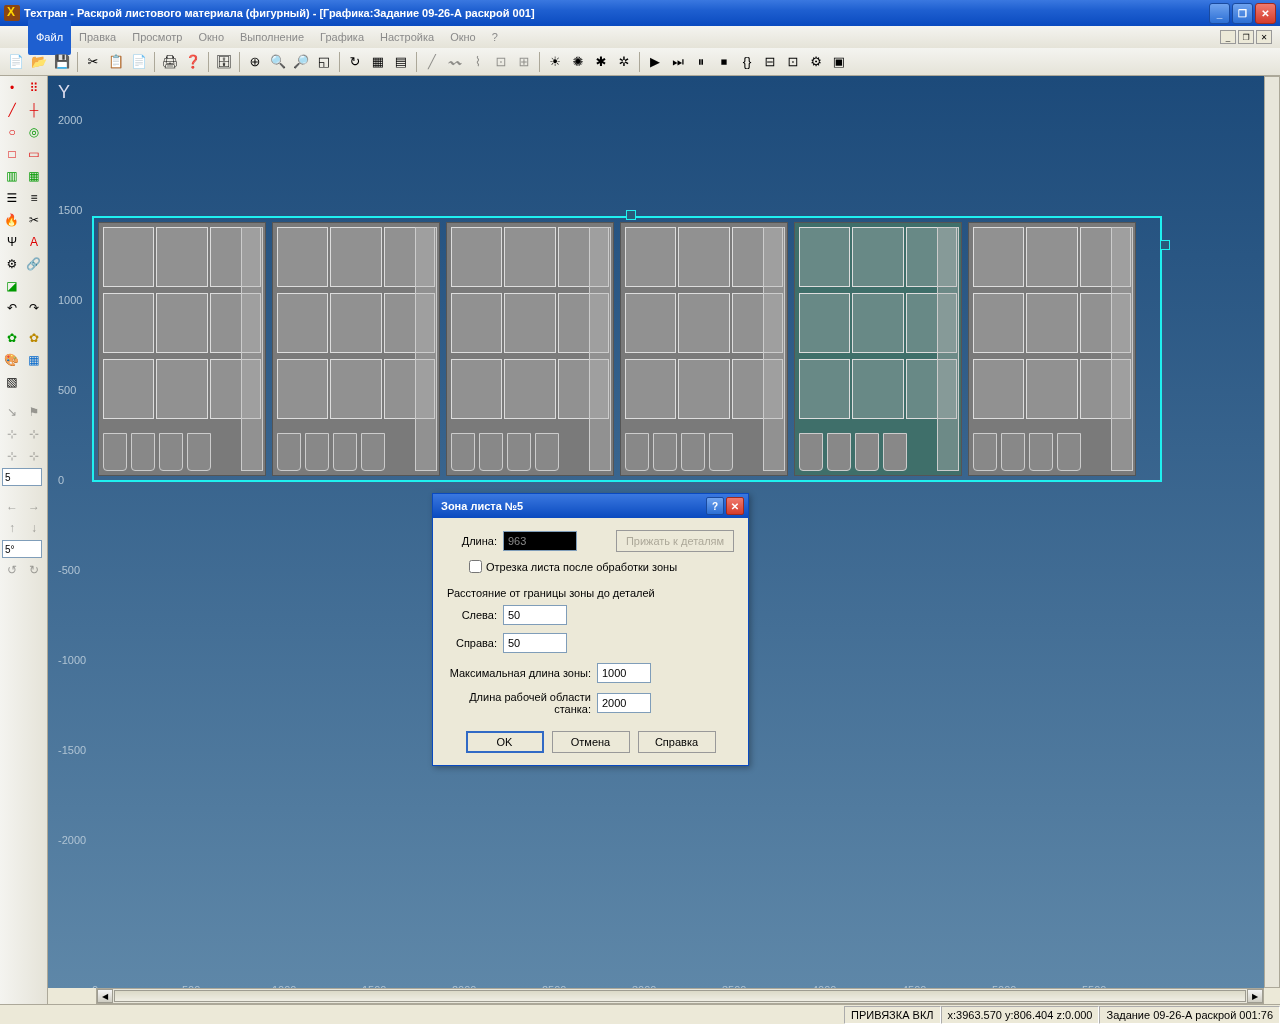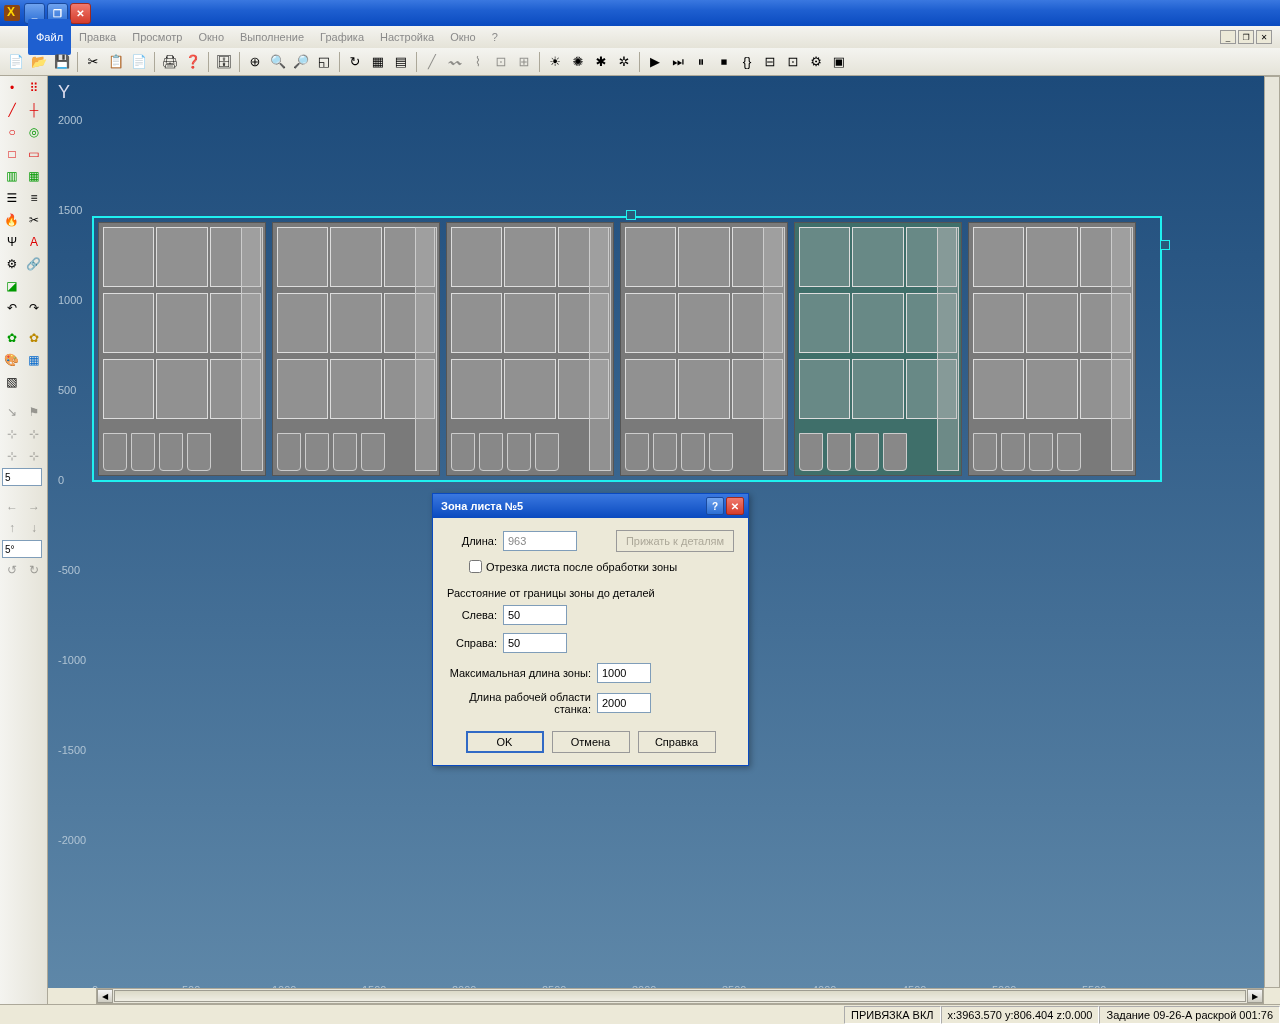--- a/index.html
+++ b/index.html
@@ -64,40 +64,41 @@
 .dialog { position: absolute; width: 317px; background: #ece9d8; border: 1px solid #0a4abf; box-shadow: 2px 2px 6px rgba(0,0,0,0.3); }
 .dlg-title { height: 24px; background: linear-gradient(#3a78e0, #0a4abf); color: #fff; font-weight: bold; display: flex; align-items: center; padding: 0 4px 0 8px; }
 .dlg-title-text { flex: 1; }
 .dlg-help, .dlg-close { width: 18px; height: 18px; margin-left: 2px; border-radius: 2px; display: flex; align-items: center; justify-content: center; font-size: 10px; font-weight: bold; cursor: pointer; }
 .dlg-help { background: linear-gradient(#6fa3ef,#2c6fd4); border: 1px solid #1a4a9e; color: #fff; }
 .dlg-close { background: linear-gradient(#f07a6e,#d43c2c); border: 1px solid #a02a1e; color: #fff; }
 .dlg-body { padding: 12px 14px; }
 .dlg-row { display: flex; align-items: center; margin-bottom: 8px; }
 .dlg-label { text-align: right; padding-right: 6px; }
 .dlg-input { height: 20px; border: 1px solid #7f9db9; background: #fff; padding: 0 4px; }
-.dlg-input.disabled { background: #ffffff; color: #888; }
+.dlg-input.disabled { background: #000000; color: #888; }
 .dlg-button { height: 22px; background: #ece9d8; border: 1px solid #999; padding: 0 1px; cursor: pointer; min-width: 78px; }
 .dlg-button.default { border: 2px solid #316ac5; padding: 0 9px; }
 .dlg-button.disabled { color: #aca899; }
 .dlg-check { display: flex; align-items: center; gap: 4px; margin: 8px 0 14px 22px; }
 .dlg-check input { width: 13px; height: 13px; }
 .dlg-section { margin-bottom: 4px; }
 .dlg-btn-row { display: flex; gap: 6px; margin-top: 10px; }
 .dlg-footer { display: flex; gap: 8px; justify-content: center; margin-top: 16px; }
 
 
 .statusbar { position: absolute; left: 0; right: 0; bottom: 0; height: 20px; background: #ece9d8; border-top: 1px solid #aca899; display: flex; align-items: center; font-size: 11px; }
 .statusbar .panel { border: 1px inset #fff; padding: 1px 6px; height: 18px; display: flex; align-items: center; }
 .statusbar .spacer { flex: 1; }
 </style>
 </head>
 <body>
 
 <div class="titlebar">
   <div class="app-icon"></div>
+  <div class="title-text">Техтран - Раскрой листового материала (фигурный) - [Графика:Задание 09-26-А раскрой 001]</div>
   <div class="win-buttons">
     <div>_</div>
     <div>❐</div>
     <div class="close">✕</div>
   </div>
 </div>
 
 <div class="menubar">
   <div class="app-icon" style="width:14px;height:14px;margin-right:6px"></div>
   <div class="menu-item active">Файл</div>

